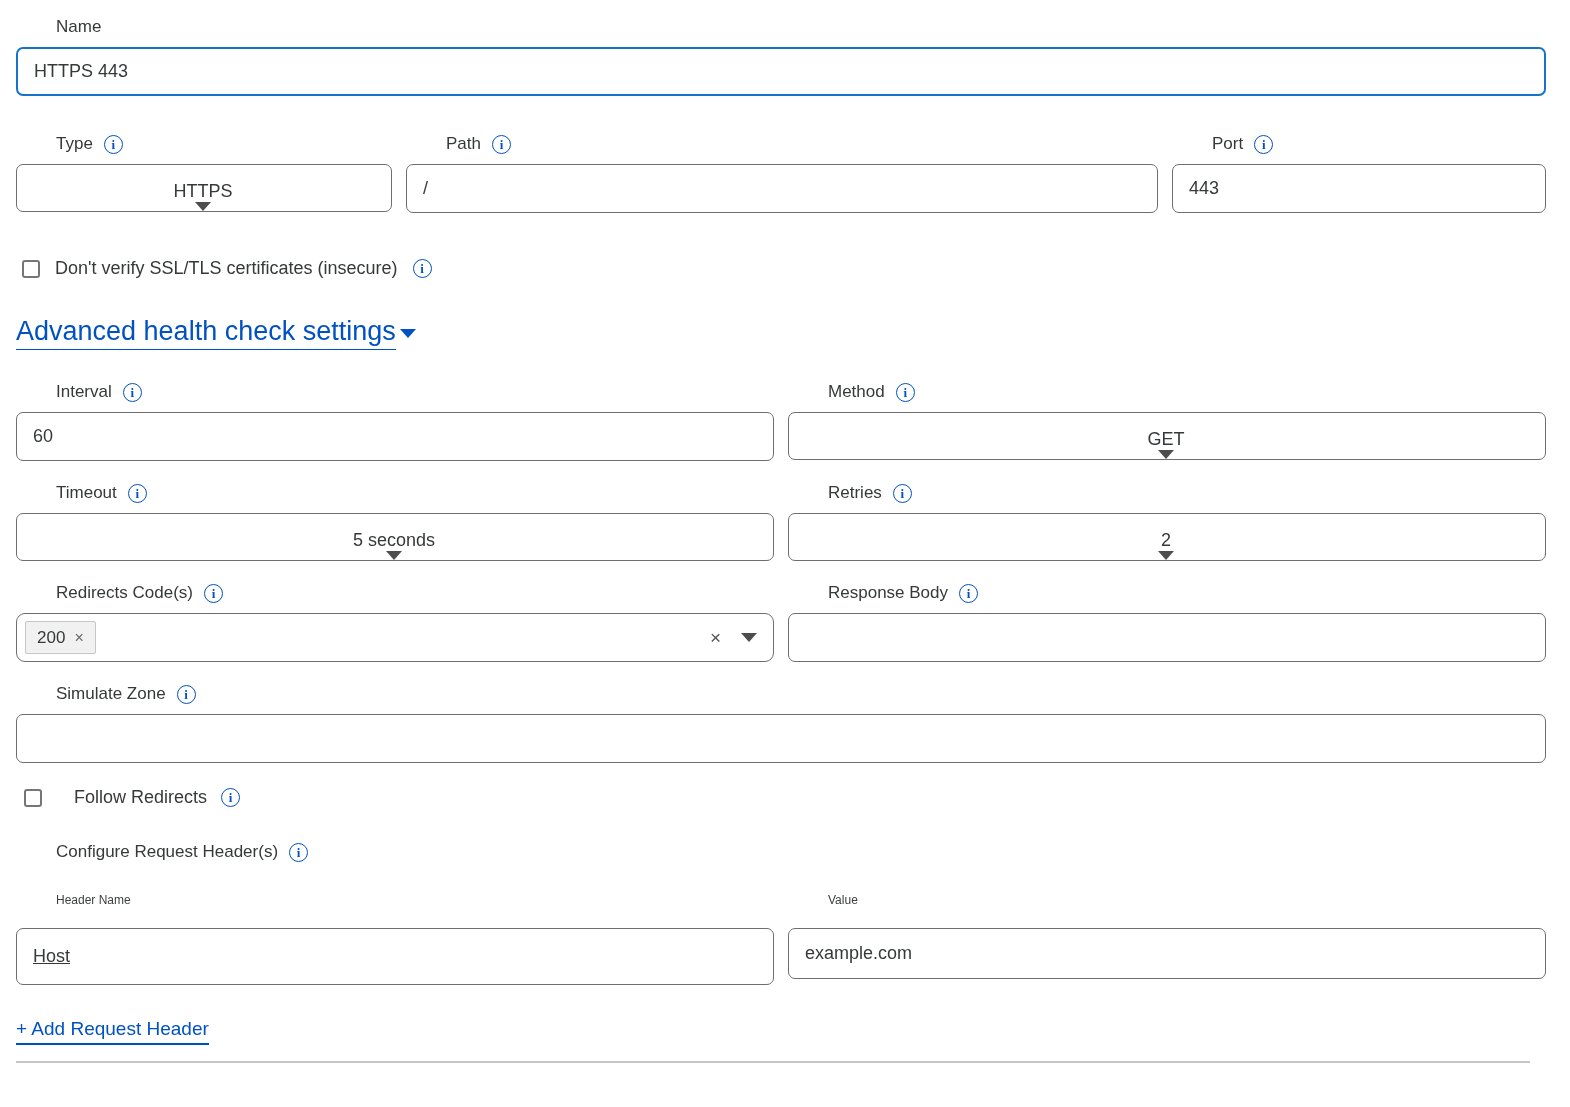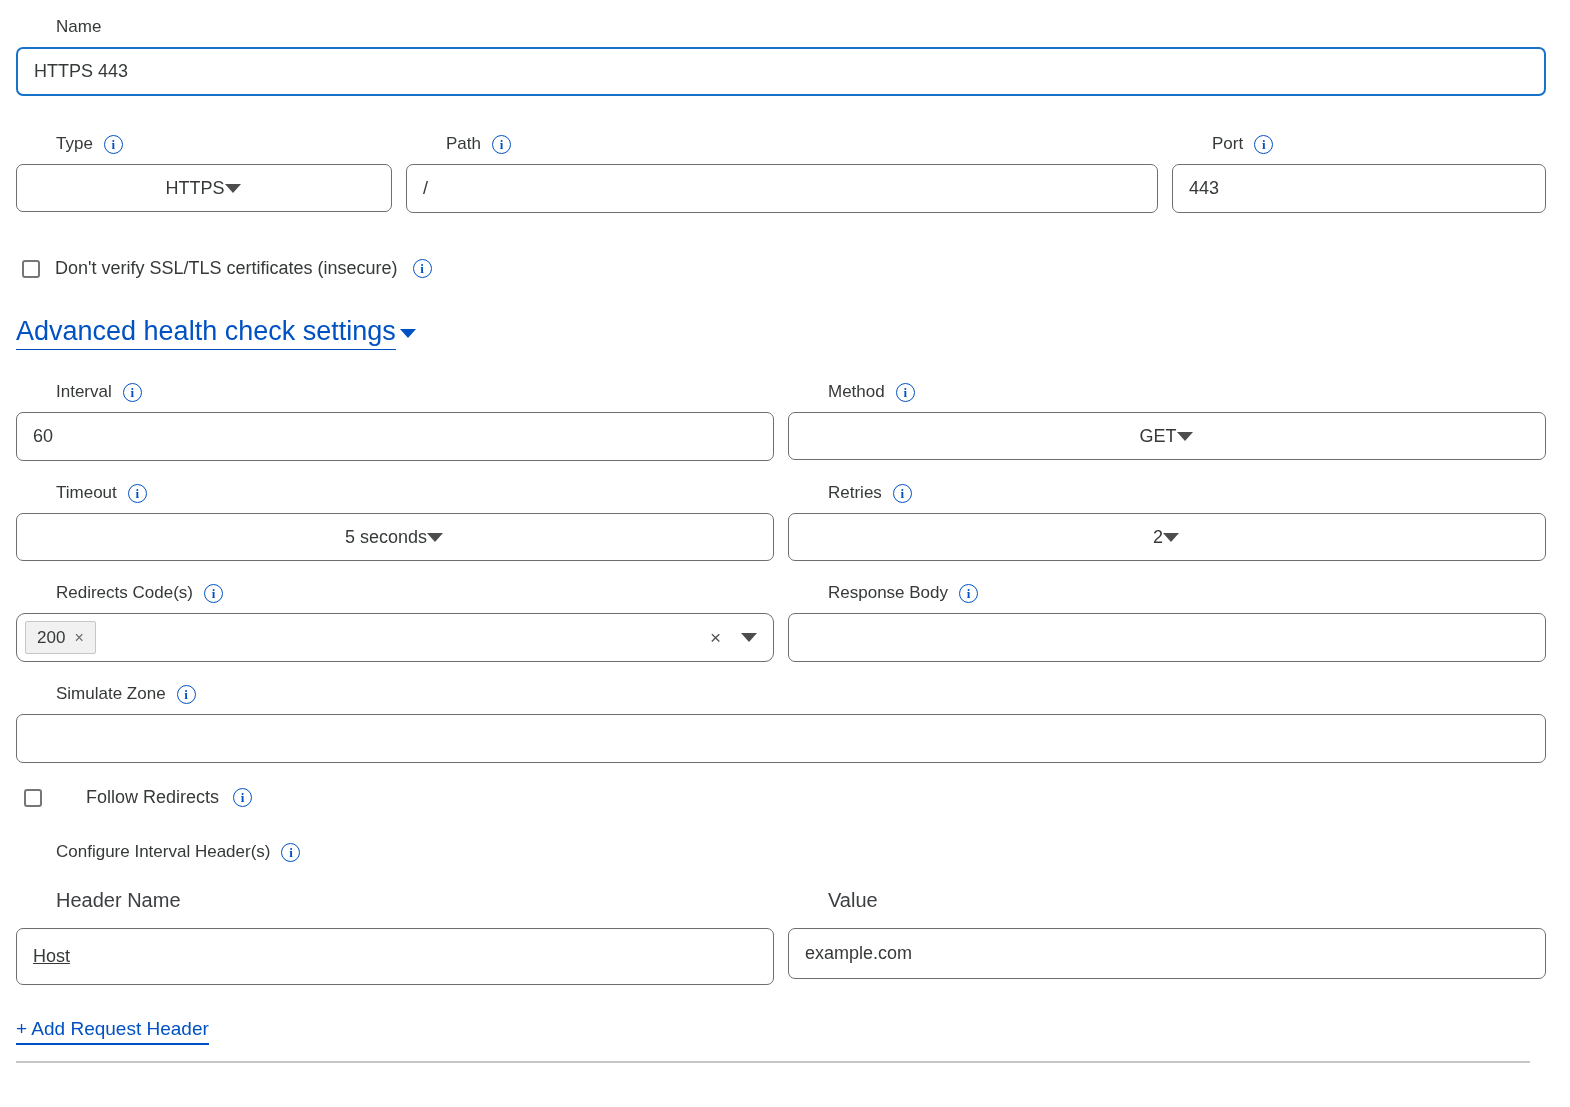--- a/index.html
+++ b/index.html
@@ -6,42 +6,42 @@
   html,body { margin:0; padding:0; }
   body {
     width:1570px; height:1107px; overflow:hidden;
     background:#ffffff; color:#36393a;
     font-family:"Liberation Sans", sans-serif;
   }
   .page { padding:16px 24px 0 16px; }
 
   
   .lbl { display:flex; align-items:center; gap:11px; font-size:17px; color:#36393a; margin-bottom:9px; line-height:22px;margin-left:40px; }
-  .lbl.small { font-size:20px; color:#3d4042; margin-bottom:17px; }
+  .lbl.small { font-size:12px; color:#3d4042; margin-bottom:17px; }
 
   
   .info {
     width:19px; height:19px; border:1.7px solid #0051c3; border-radius:50%;
     color:#0051c3; display:inline-flex; align-items:center; justify-content:center;
     font-family:"Liberation Serif", serif; font-size:13px; font-weight:bold; line-height:1;
     flex:0 0 auto; cursor:pointer;
   }
 
   
   input.txt {
     width:100%; height:49px; border:1px solid #6e6e6e; border-radius:7px;
     padding:0 16px; font-size:18px; color:#36393a; font-family:inherit; background:#fff; outline:none;
   }
   input.txt.focused { border:2px solid #1673c8; }
 
   
   .select {
     height:48px; border:1px solid #6e6e6e; border-radius:7px; background:#fff;
-    display:flex; align-items:center; justify-content:center;
-    padding:0 18px 0 16px; font-size:18px; cursor:pointer;
+    display:flex; align-items:center; justify-content:flex-end;
+    padding:0 18px 0 16px; font-size:18px; cursor:pointer;flex-direction:column;
   }
   .caret {
     width:0; height:0; border-left:8px solid transparent; border-right:8px solid transparent;
     border-top:9px solid #4d4d4d; flex:0 0 auto;
   }
   .caret.blue { border-top-color:#0051c3; margin-left:4px; }
 
   
   .multiselect {
     height:49px; border:1px solid #6e6e6e; border-radius:9px; background:#fff;
@@ -202,26 +202,26 @@
   <div>
     <div class="lbl">
       <span>Simulate Zone</span>
       <span class="info">i</span>
     </div>
     <input class="txt" type="text" value="" style="">
   </div>
 
   <div class="checkrow row-follow">
     <span class="cb" style="margin-left:8px;"></span>
-    <span style="margin-left:44px;">Follow Redirects</span>
+    <span style="margin-left:32px;">Follow Redirects</span>
     <span class="info" style="margin-left:14px;">i</span>
   </div>
 
   <div class="lbl section-lbl">
-    <span>Configure Interval Header(s)</span>
+    <span>Configure Request Header(s)</span>
     <span class="info">i</span>
   </div>
 
   <div class="grid2">
     <div>
       <div class="lbl small">
         <span>Header Name</span>
       </div>
       <input class="txt" style="height: 57px; text-decoration: underline;" type="text" value="Host">
     </div>

